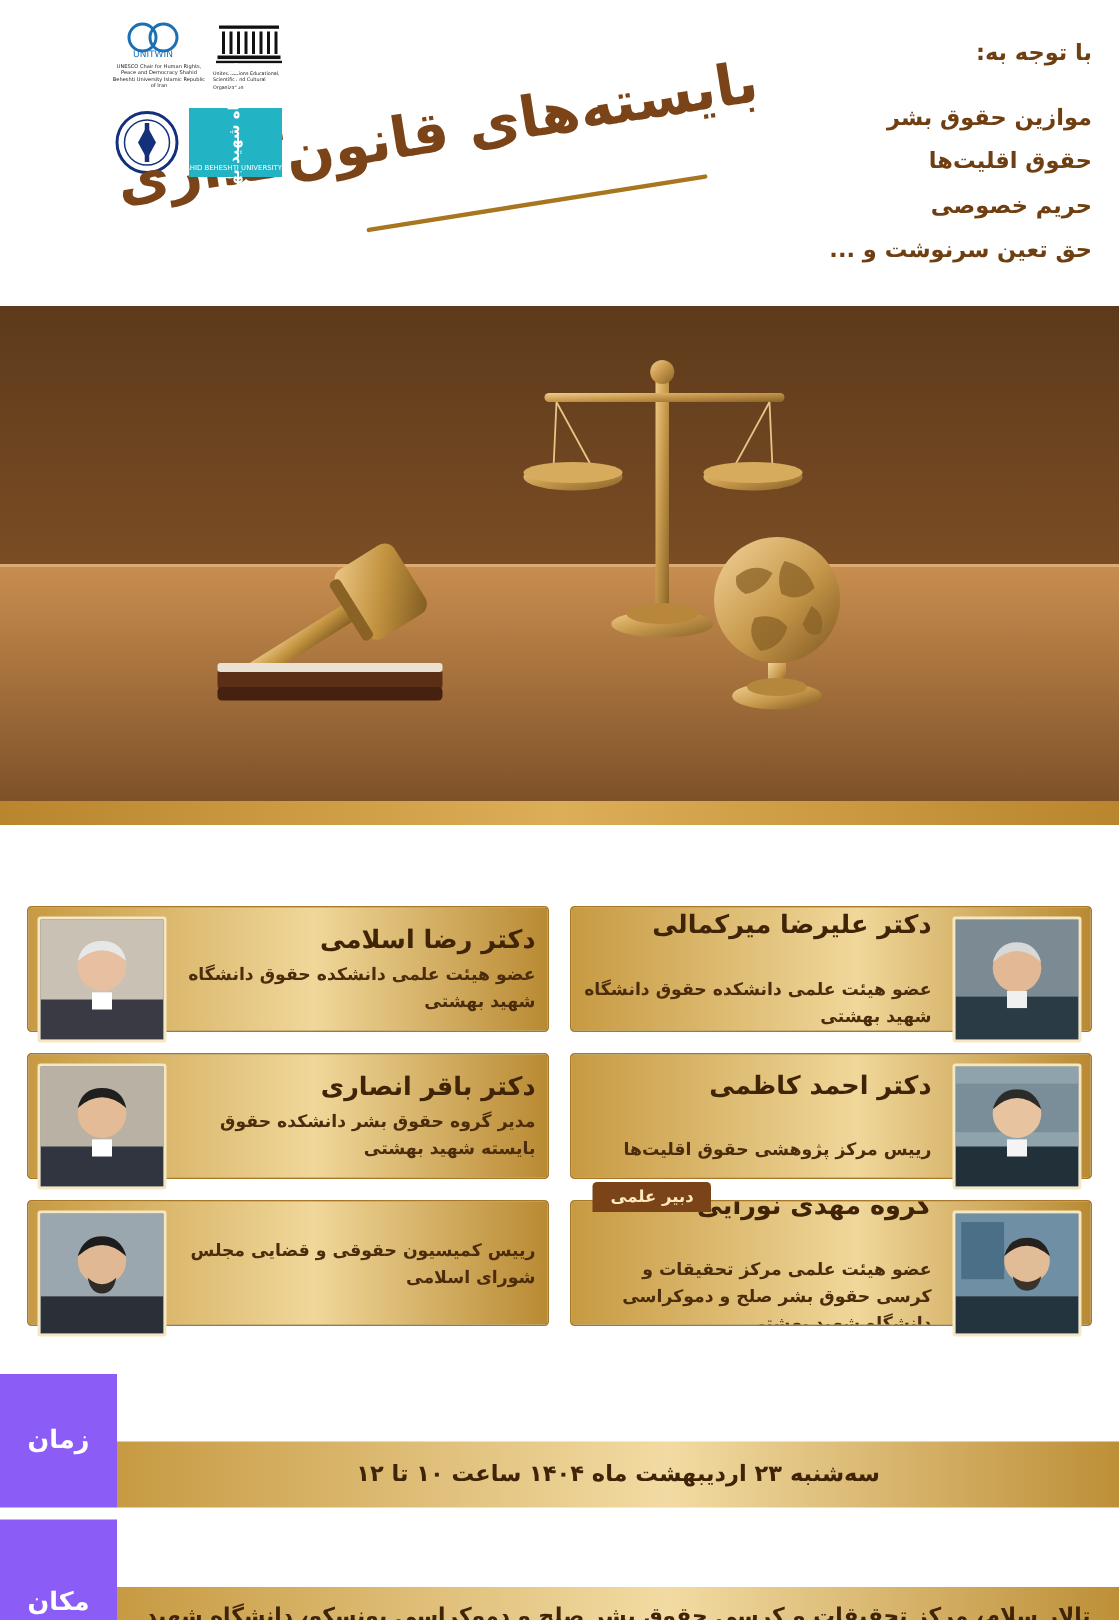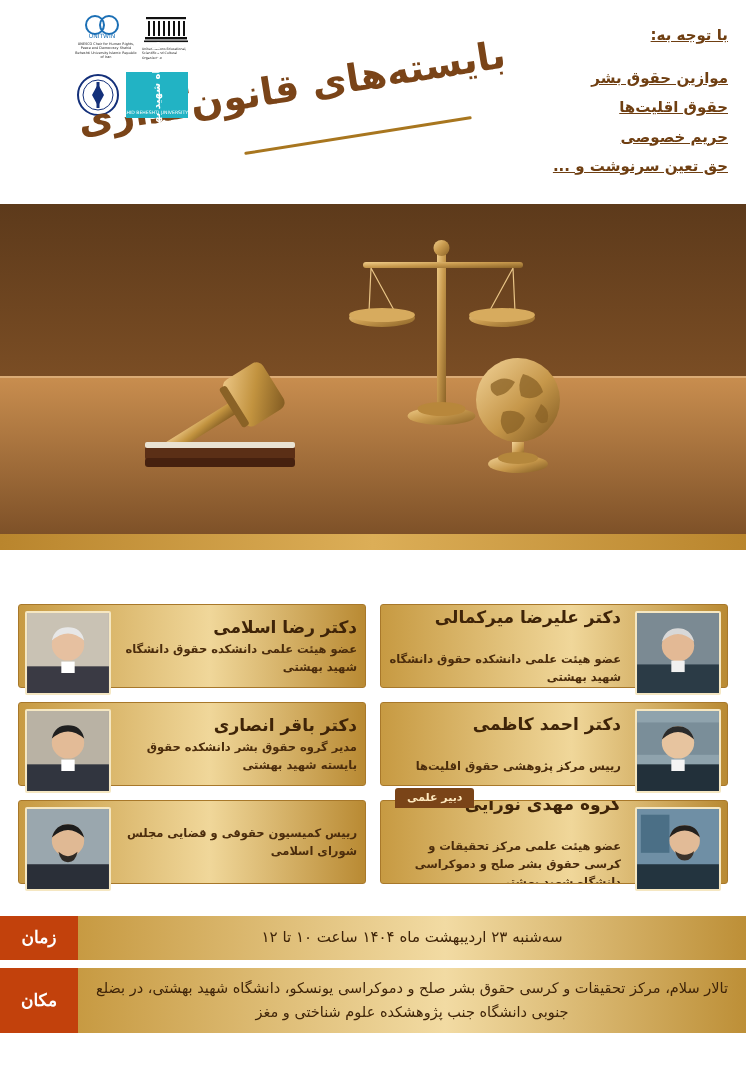--- a/index.html
+++ b/index.html
@@ -97,21 +97,20 @@
     background: #a8761f;
     transform: rotate(-9deg);
     border-radius: 2px;
   }
 
   .points {
     width: 215px;
     padding-top: 12px;
     text-align: right;
     color: #6f3f12;
-    text-decoration: underline;
   }
   .points .lead {
     font-size: 15px; font-weight: bold; margin-bottom: 9px; color:#6f3f12;
   }
   .points ul { list-style: none; margin-top: 20px; }
   .points li {
     font-size: 15px; font-weight: bold; line-height: 1.95; color:#6f3f12;
     white-space: nowrap;
   }
 
@@ -205,38 +204,38 @@
 
   
   .footer { margin-top: 22px; }
   .f-row {
     display: flex;
     align-items: stretch;
     margin: 0 0 8px 0;
   }
   .f-label {
     width: 78px;
-    background: #c2410c;
+    background: #8b5cf6;
     color: #fff;
     font-size: 17px;
     font-weight: bold;
     display: flex; align-items: center; justify-content: center;
     flex: 0 0 auto;
-    font-family: Liberation Serif, serif;
   }
   .f-value {
     flex: 1;
     background: linear-gradient(90deg,#c79a42,#f2dba3 55%,#bd8f37);
     color: #3f2408;
     font-size: 14.5px;
-    font-weight: normal;
+    font-weight: bold;
     display: flex; align-items: center; justify-content: center;
     text-align: center;
     padding: 9px 14px;
     line-height: 1.7;
+    margin-top: 45px;
   }
   .f-row.time .f-value { font-size: 15px; }
   .f-row.place { margin-bottom: 0; }
   .f-row.place .f-value { padding: 8px 16px; }
 </style>
 </head>
 <body>
 
 <div class="poster">
 

